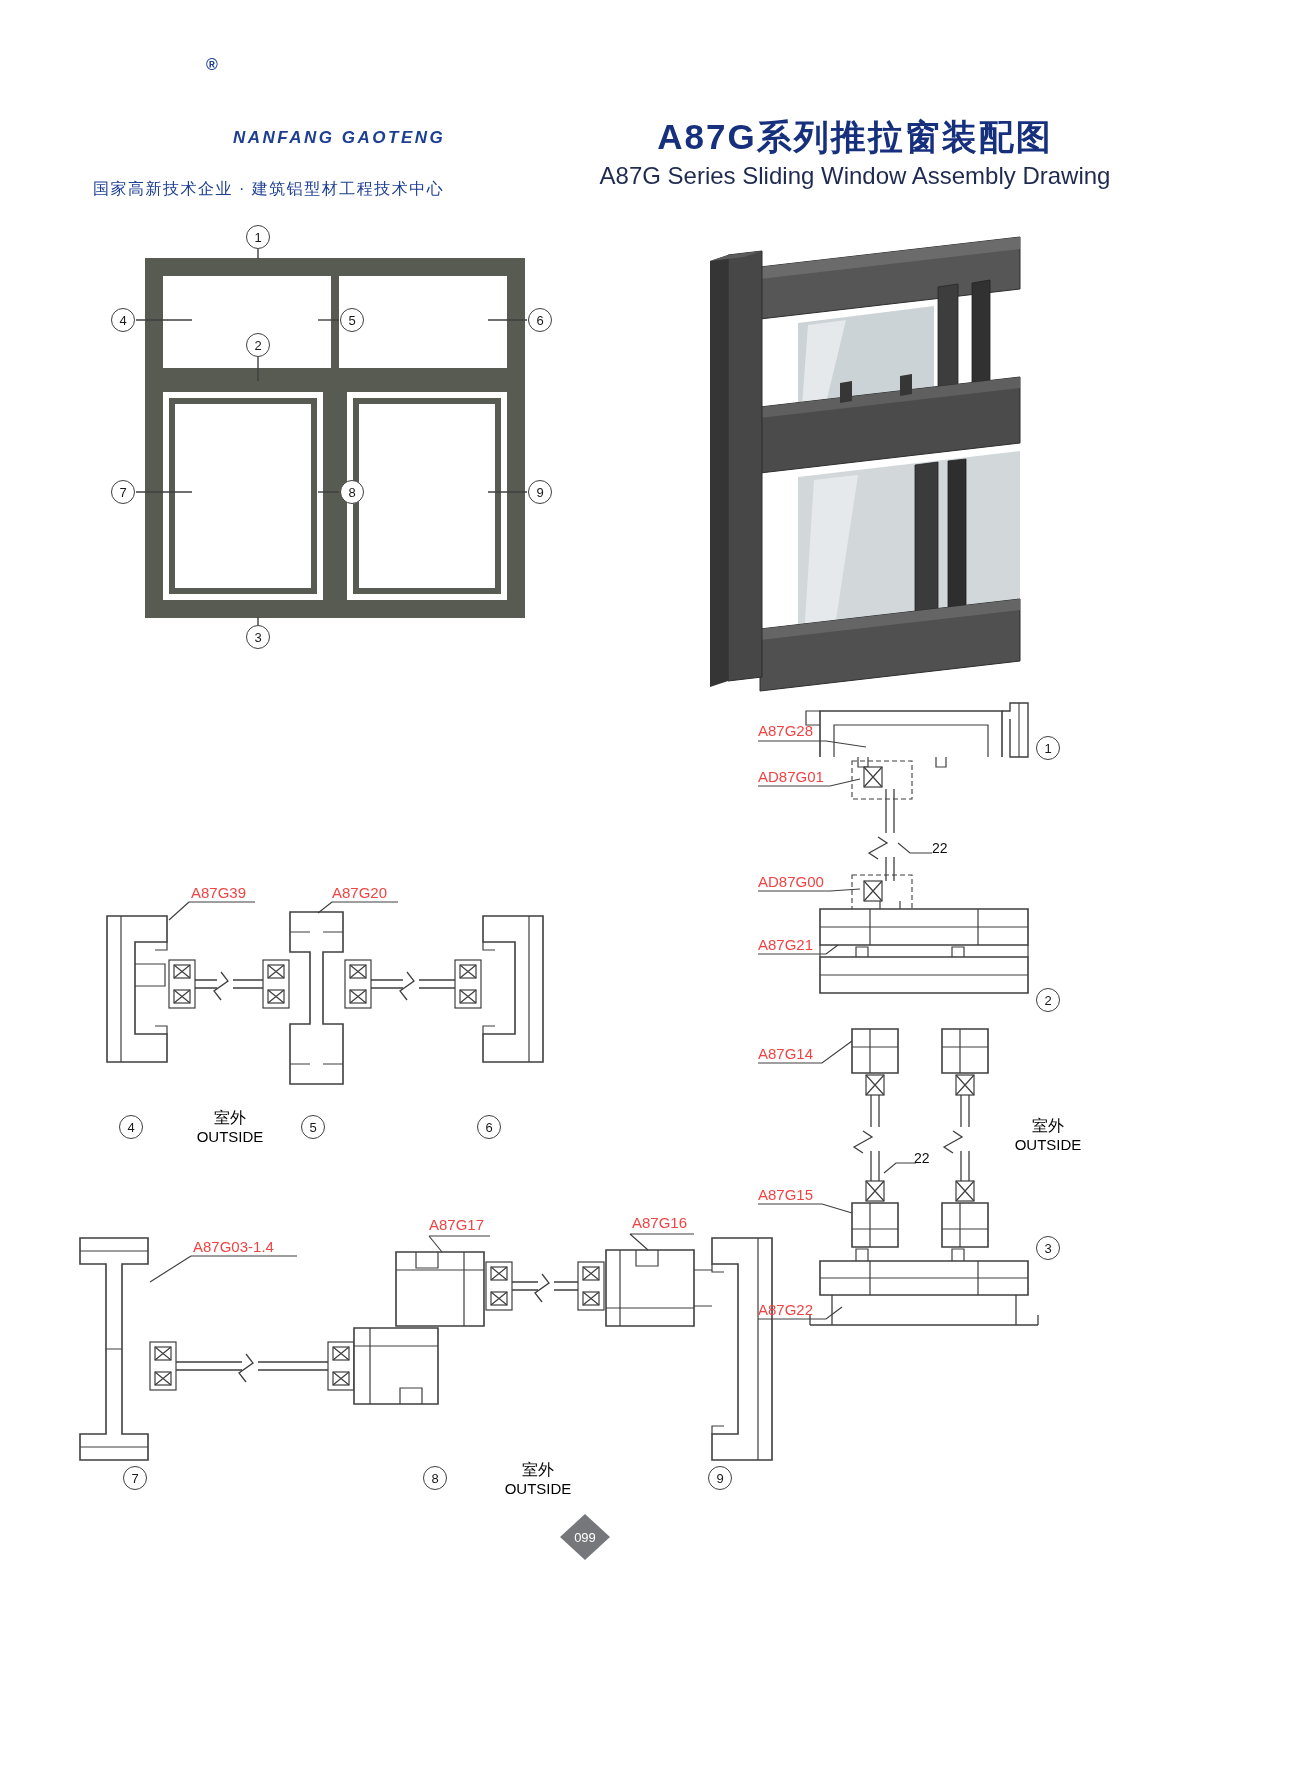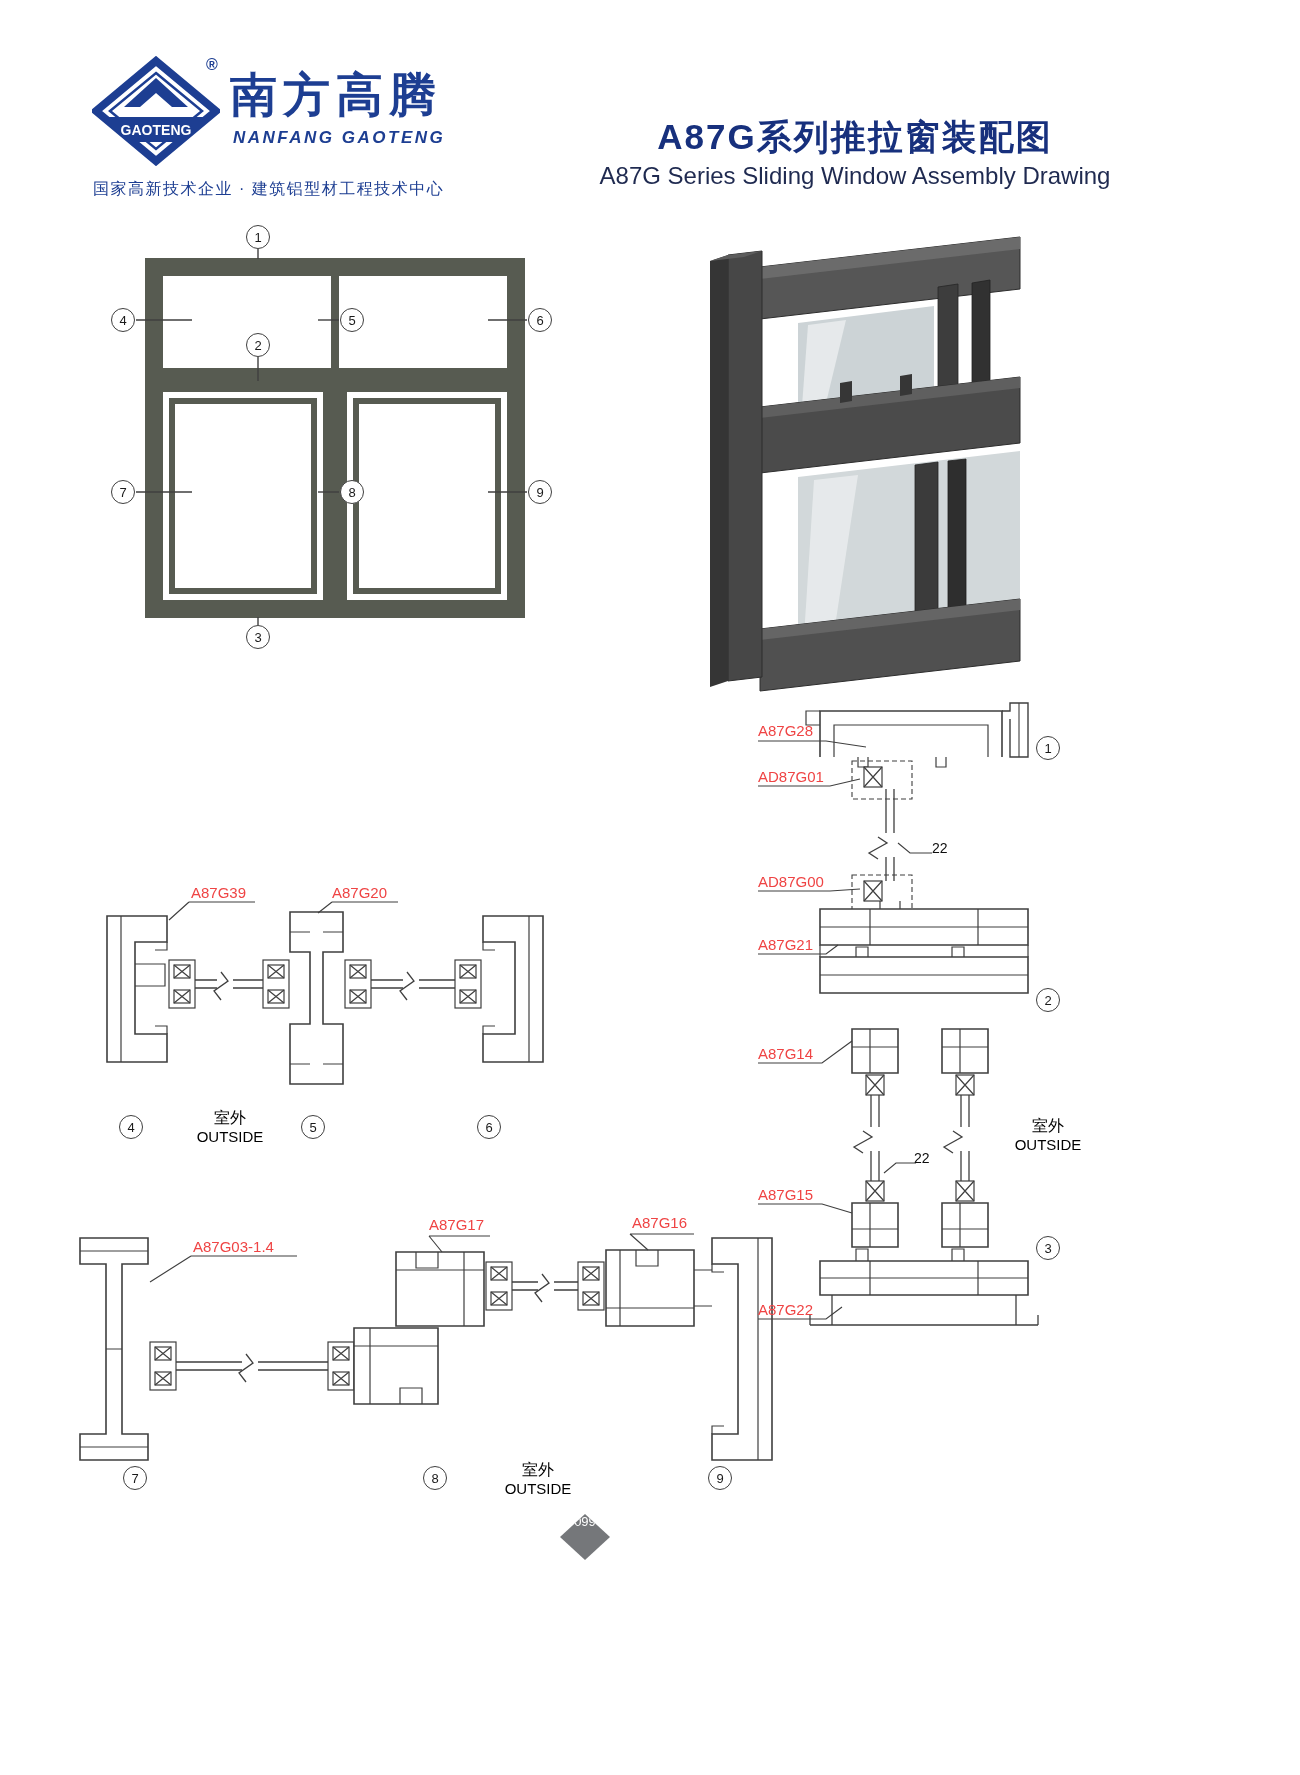--- a/index.html
+++ b/index.html
@@ -24,38 +24,28 @@
   
   .plabel{position:absolute;font-size:15px;color:#ef4444;white-space:nowrap;z-index:4}
   .dim{position:absolute;font-size:14px;color:#0d0d0d;white-space:nowrap;z-index:4}
   .outside{position:absolute;text-align:center;color:#000000;z-index:4;line-height:1.25}
   .outside .cn{font-size:16px}
   .outside .en{font-size:15px}
 
   
   .page-badge{position:absolute;left:560px;top:1514px;width:50px;height:46px;background:#75777a;
               clip-path:polygon(50% 0,100% 50%,50% 100%,0 50%);
-              display:flex;justify-content:center;color:#fff;font-size:13px;z-index:4}
+              display:flex;align-items:center;justify-content:center;color:#fff;font-size:13px;z-index:4}
 </style>
 </head>
 <body>
 
 <div class="page">
 
-  <div class="logo-mark">
-    <svg viewBox="0 0 128 110" width="128" height="110">
-      <polygon points="64,5 124,55 64,105 4,55" fill="#fff" stroke="#1d3e92" stroke-width="8"></polygon>
-      <polygon points="64,17 110,55 64,93 18,55" fill="none" stroke="#1d3e92" stroke-width="2.5"></polygon>
-      <polygon points="64,22 96,51 80,51 64,37 48,51 32,51" fill="#1d3e92"></polygon>
-      <polygon points="14,61 114,61 88,86 40,86" fill="#1d3e92"></polygon>
-      <text x="64" y="79" text-anchor="middle" font-size="14" font-weight="bold" fill="#ffffff">GAOTENG</text>
-    </svg>
-  </div>
   <div class="reg-mark">®</div>
-  <div class="brand-cn">南方高腾</div>
   <div class="brand-en">NANFANG GAOTENG</div>
   <div class="tagline">国家高新技术企业 · 建筑铝型材工程技术中心</div>
   <div class="title-cn">A87G系列推拉窗装配图</div>
   <div class="title-en">A87G Series Sliding Window Assembly Drawing</div>
 
   <svg class="art" style="left:100px;top:225px" width="480" height="440" viewBox="0 0 480 440">
     <rect x="45" y="33" width="380" height="360" fill="#575b51"></rect>
     <rect x="63" y="51" width="168" height="92" fill="#fff"></rect>
     <rect x="239" y="51" width="168" height="92" fill="#fff"></rect>
     <rect x="63" y="167" width="160" height="208" fill="#fff"></rect>

